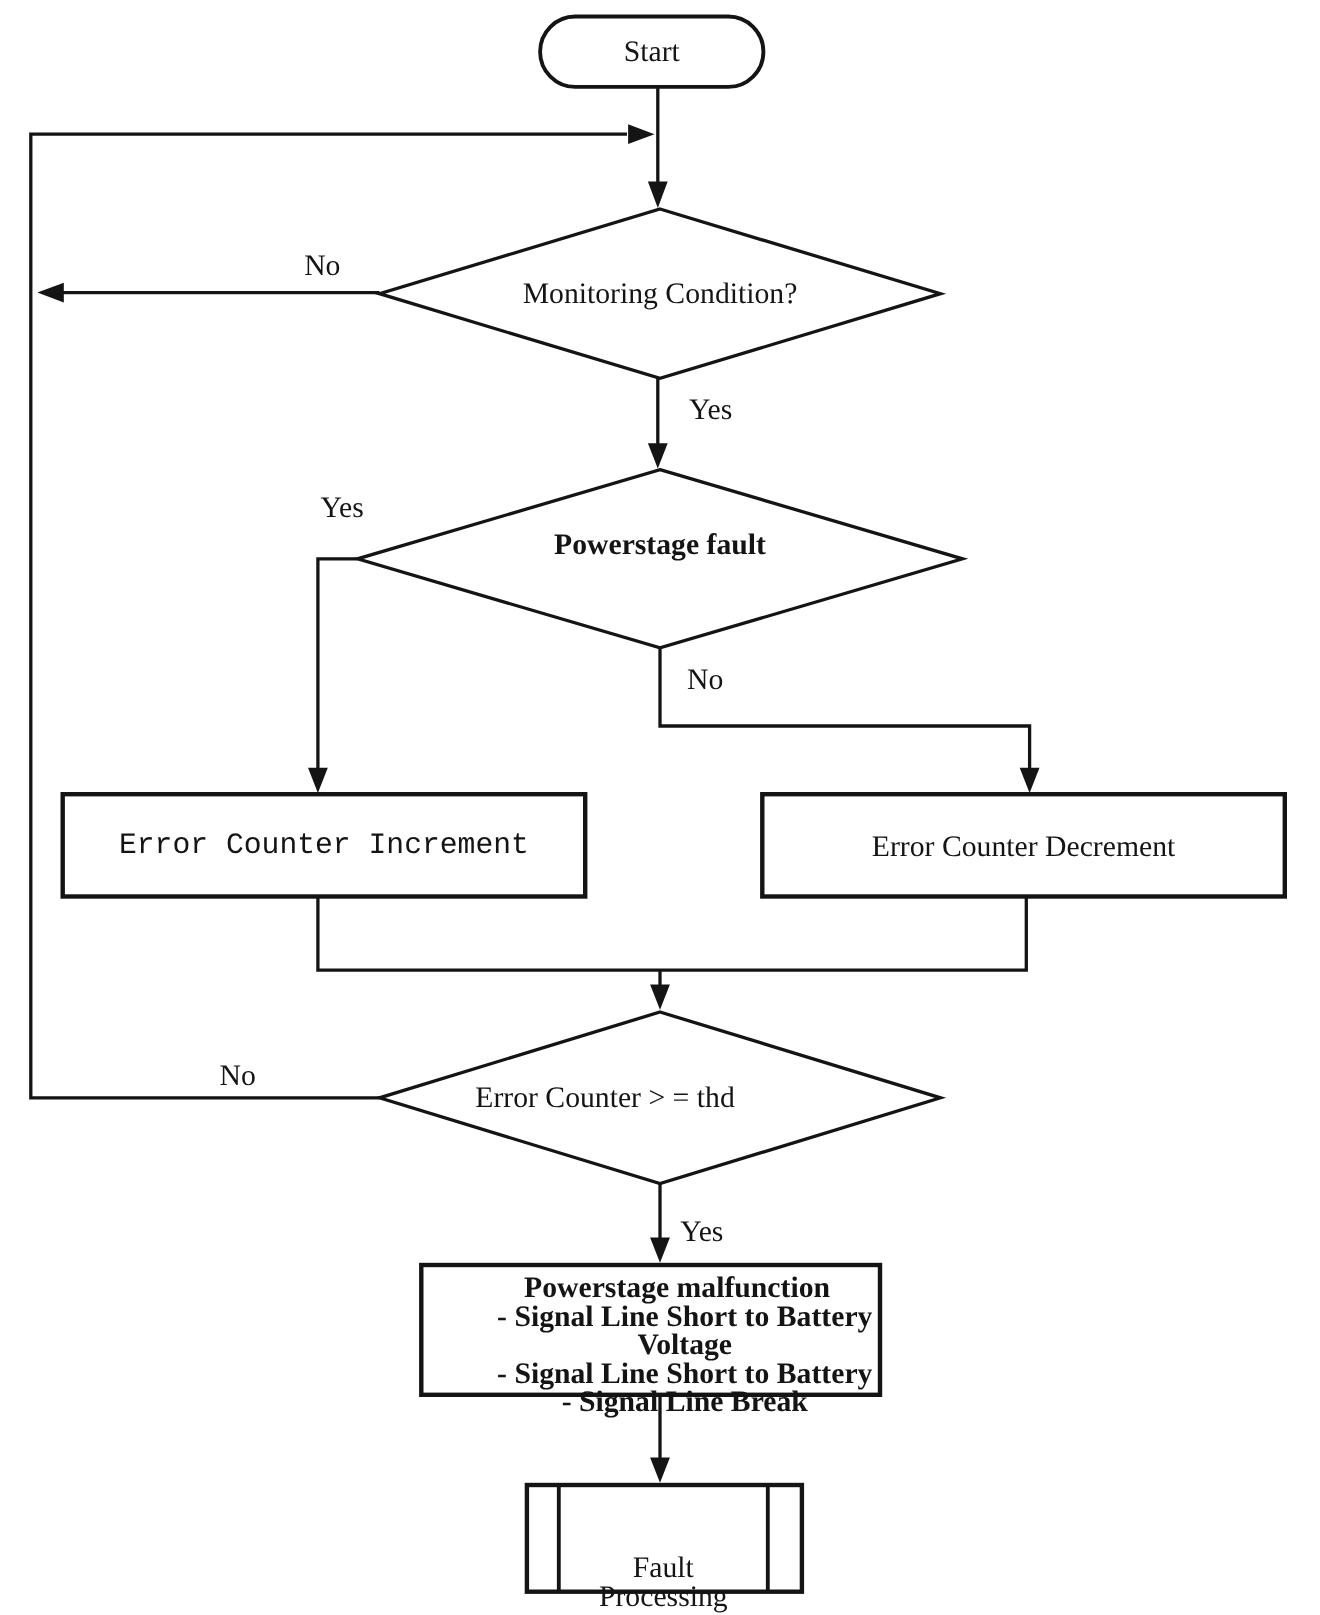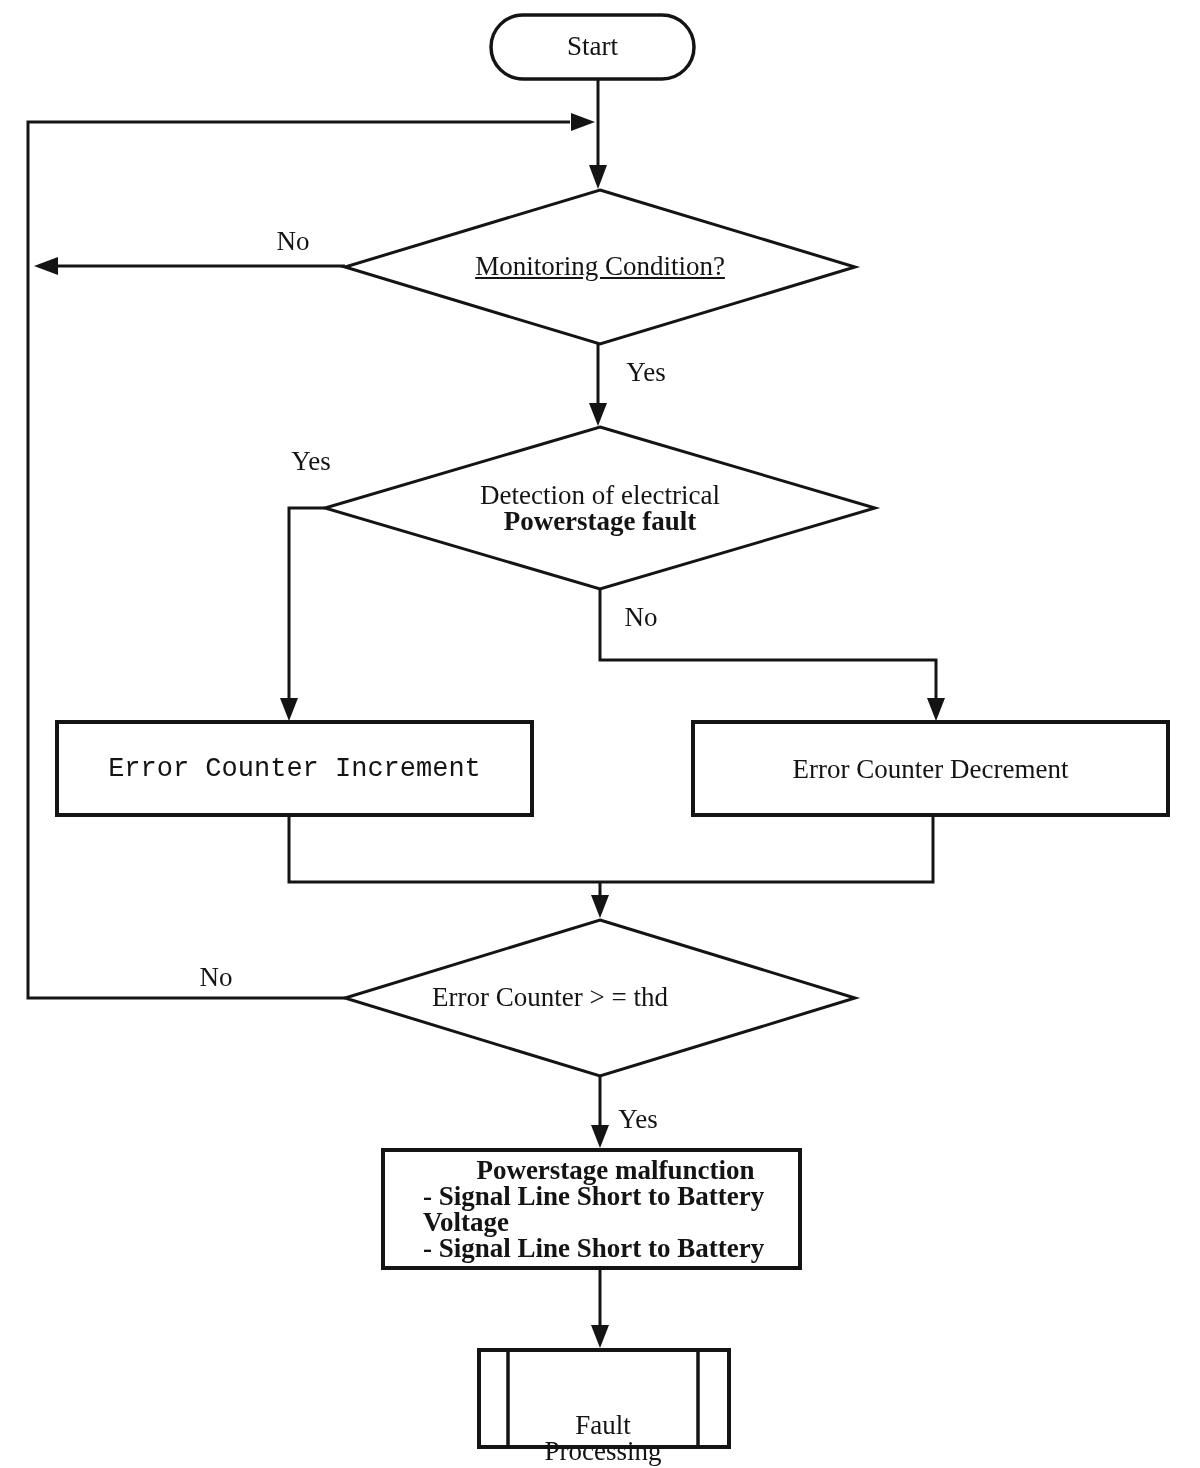--- a/index.html
+++ b/index.html
@@ -17,21 +17,21 @@
     font-size:27px;
     line-height:25px;
     color:var(--line,#111111);
     white-space:nowrap;
   }
   .center{text-align:center;white-space:normal;}
   .edge-label{transform:translateX(-50%);}
   .bold{font-weight:bold;}
   .malf{line-height:26px;font-weight:bold;white-space:normal;}
   .malf .malf-title{text-align:center;}
-  .malf .malf-item{text-align:left;padding-left:14px;}
+  .malf .malf-item{text-align:center;padding-left:14px;}
   .two-line{line-height:26px;}
 </style>
 </head>
 <body>
 
 <div id="stage" style="--line: #141414; --bg: #ffffff;">
 
   <svg id="chart-svg" width="1200" height="1468" viewBox="0 0 1200 1468">
     <g fill="none" stroke="#141414" stroke-width="3">
 
@@ -71,37 +71,37 @@
       <polygon stroke-width="3" points="600,920 855,998 600,1076 345,998"></polygon>
       <rect x="383" y="1150" width="417" height="118" stroke-width="4"></rect>
       <rect x="479" y="1350" width="250" height="97" stroke-width="4"></rect>
       <line x1="508" y1="1350" x2="508" y2="1447" stroke-width="3.5"></line>
       <line x1="698" y1="1350" x2="698" y2="1447" stroke-width="3.5"></line>
     </g>
   </svg>
 
   <div class="lbl center" style="left:491px;top:34px;width:203px;">Start</div>
 
-  <div class="lbl center" style="left:400px;top:254px;width:400px;text-decoration:underline;">Monitoring Condition?</div>
+  <div class="lbl center" style="left:400px;top:254px;width:400px;">Monitoring Condition?</div>
 
   <div class="lbl center two-line" style="left:400px;top:482px;width:400px;">
-    <div>Detection of electrical</div>
     <div class="bold">Powerstage fault</div>
   </div>
 
   <div class="lbl center" style="left:57px;top:757px;width:475px;font-family:Liberation Mono, monospace;">Error Counter Increment</div>
 
   <div class="lbl center" style="left:693px;top:757px;width:475px;">Error Counter Decrement</div>
 
   <div class="lbl center" style="left:345px;top:985px;width:410px;">Error Counter &gt; = thd</div>
 
   <div class="lbl malf" style="left:385px;top:1157px;width:413px;padding-left:24px;">
     <div class="malf-title">Powerstage malfunction</div>
     <div class="malf-item">- Signal Line Short to Battery Voltage</div>
     <div class="malf-item">- Signal Line Short to Battery</div>
+    <div class="malf-item">- Signal Line Break</div>
   </div>
 
   <div class="lbl center two-line" style="left:508px;top:1377px;width:190px;margin-top:35px;">
     <div>Fault</div>
     <div>Processing</div>
   </div>
 
   <div class="lbl edge-label" style="left:293px;top:229px;">No</div>
   <div class="lbl edge-label" style="left:646px;top:360px;">Yes</div>
   <div class="lbl edge-label" style="left:311px;top:449px;">Yes</div>

